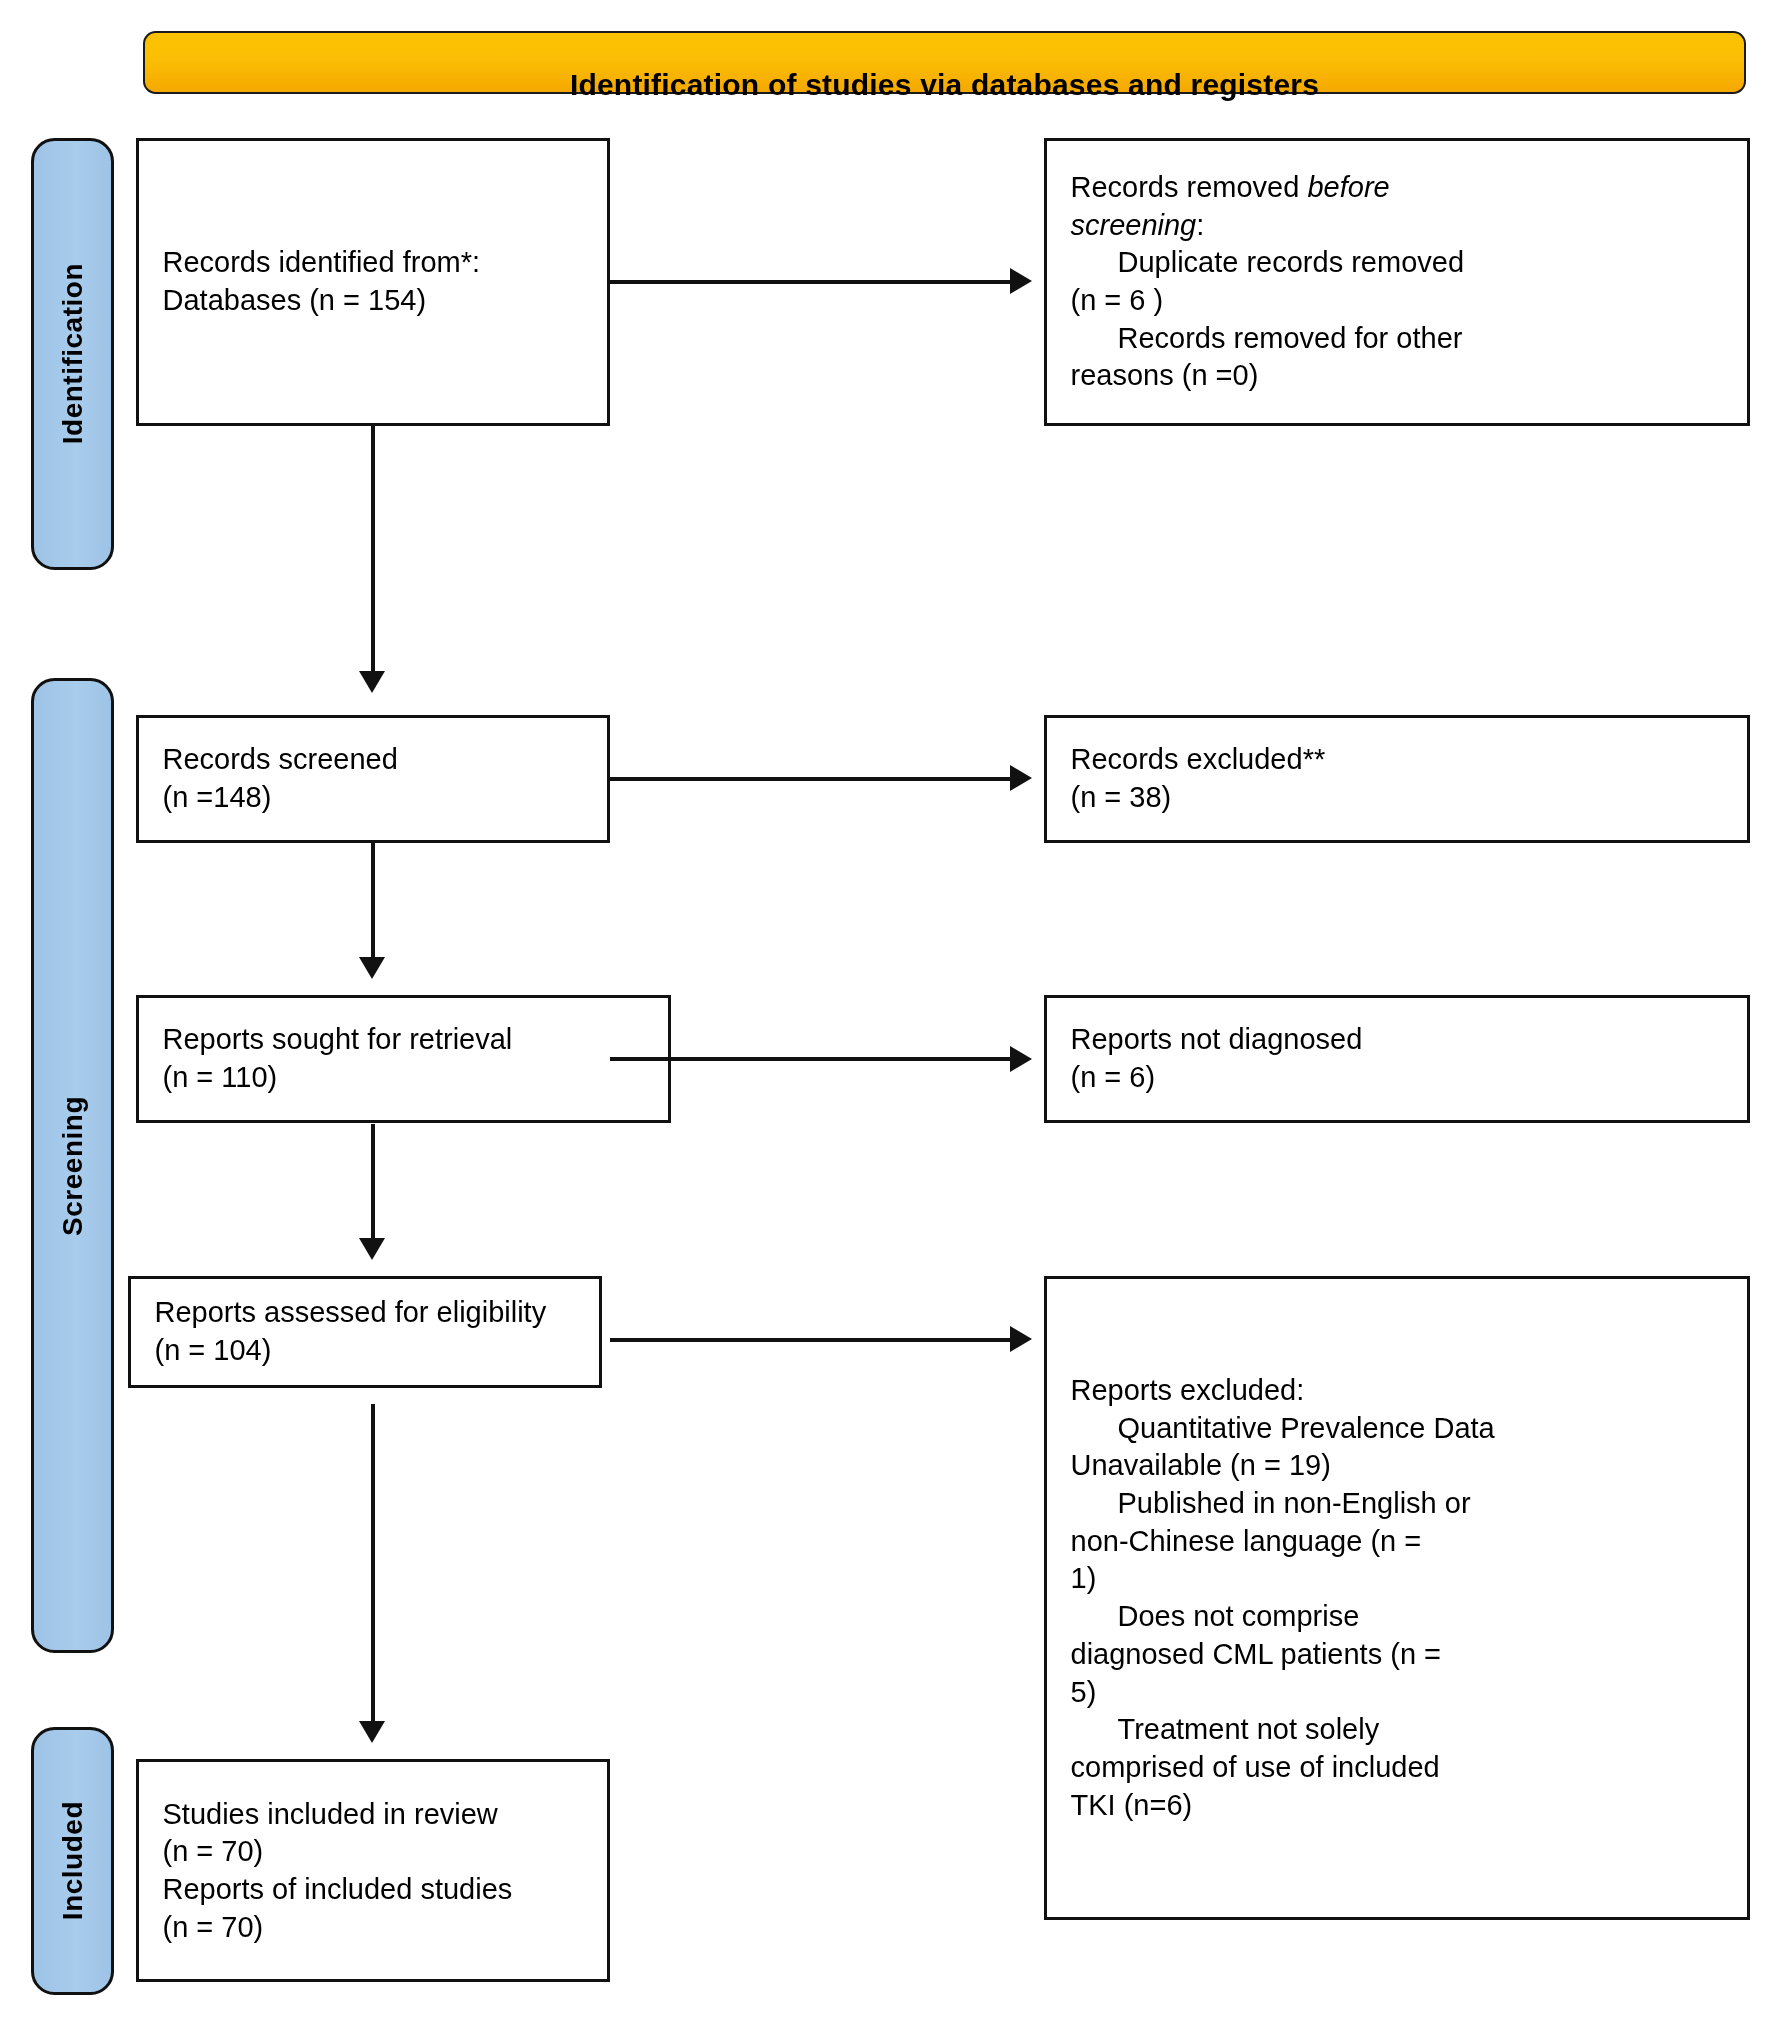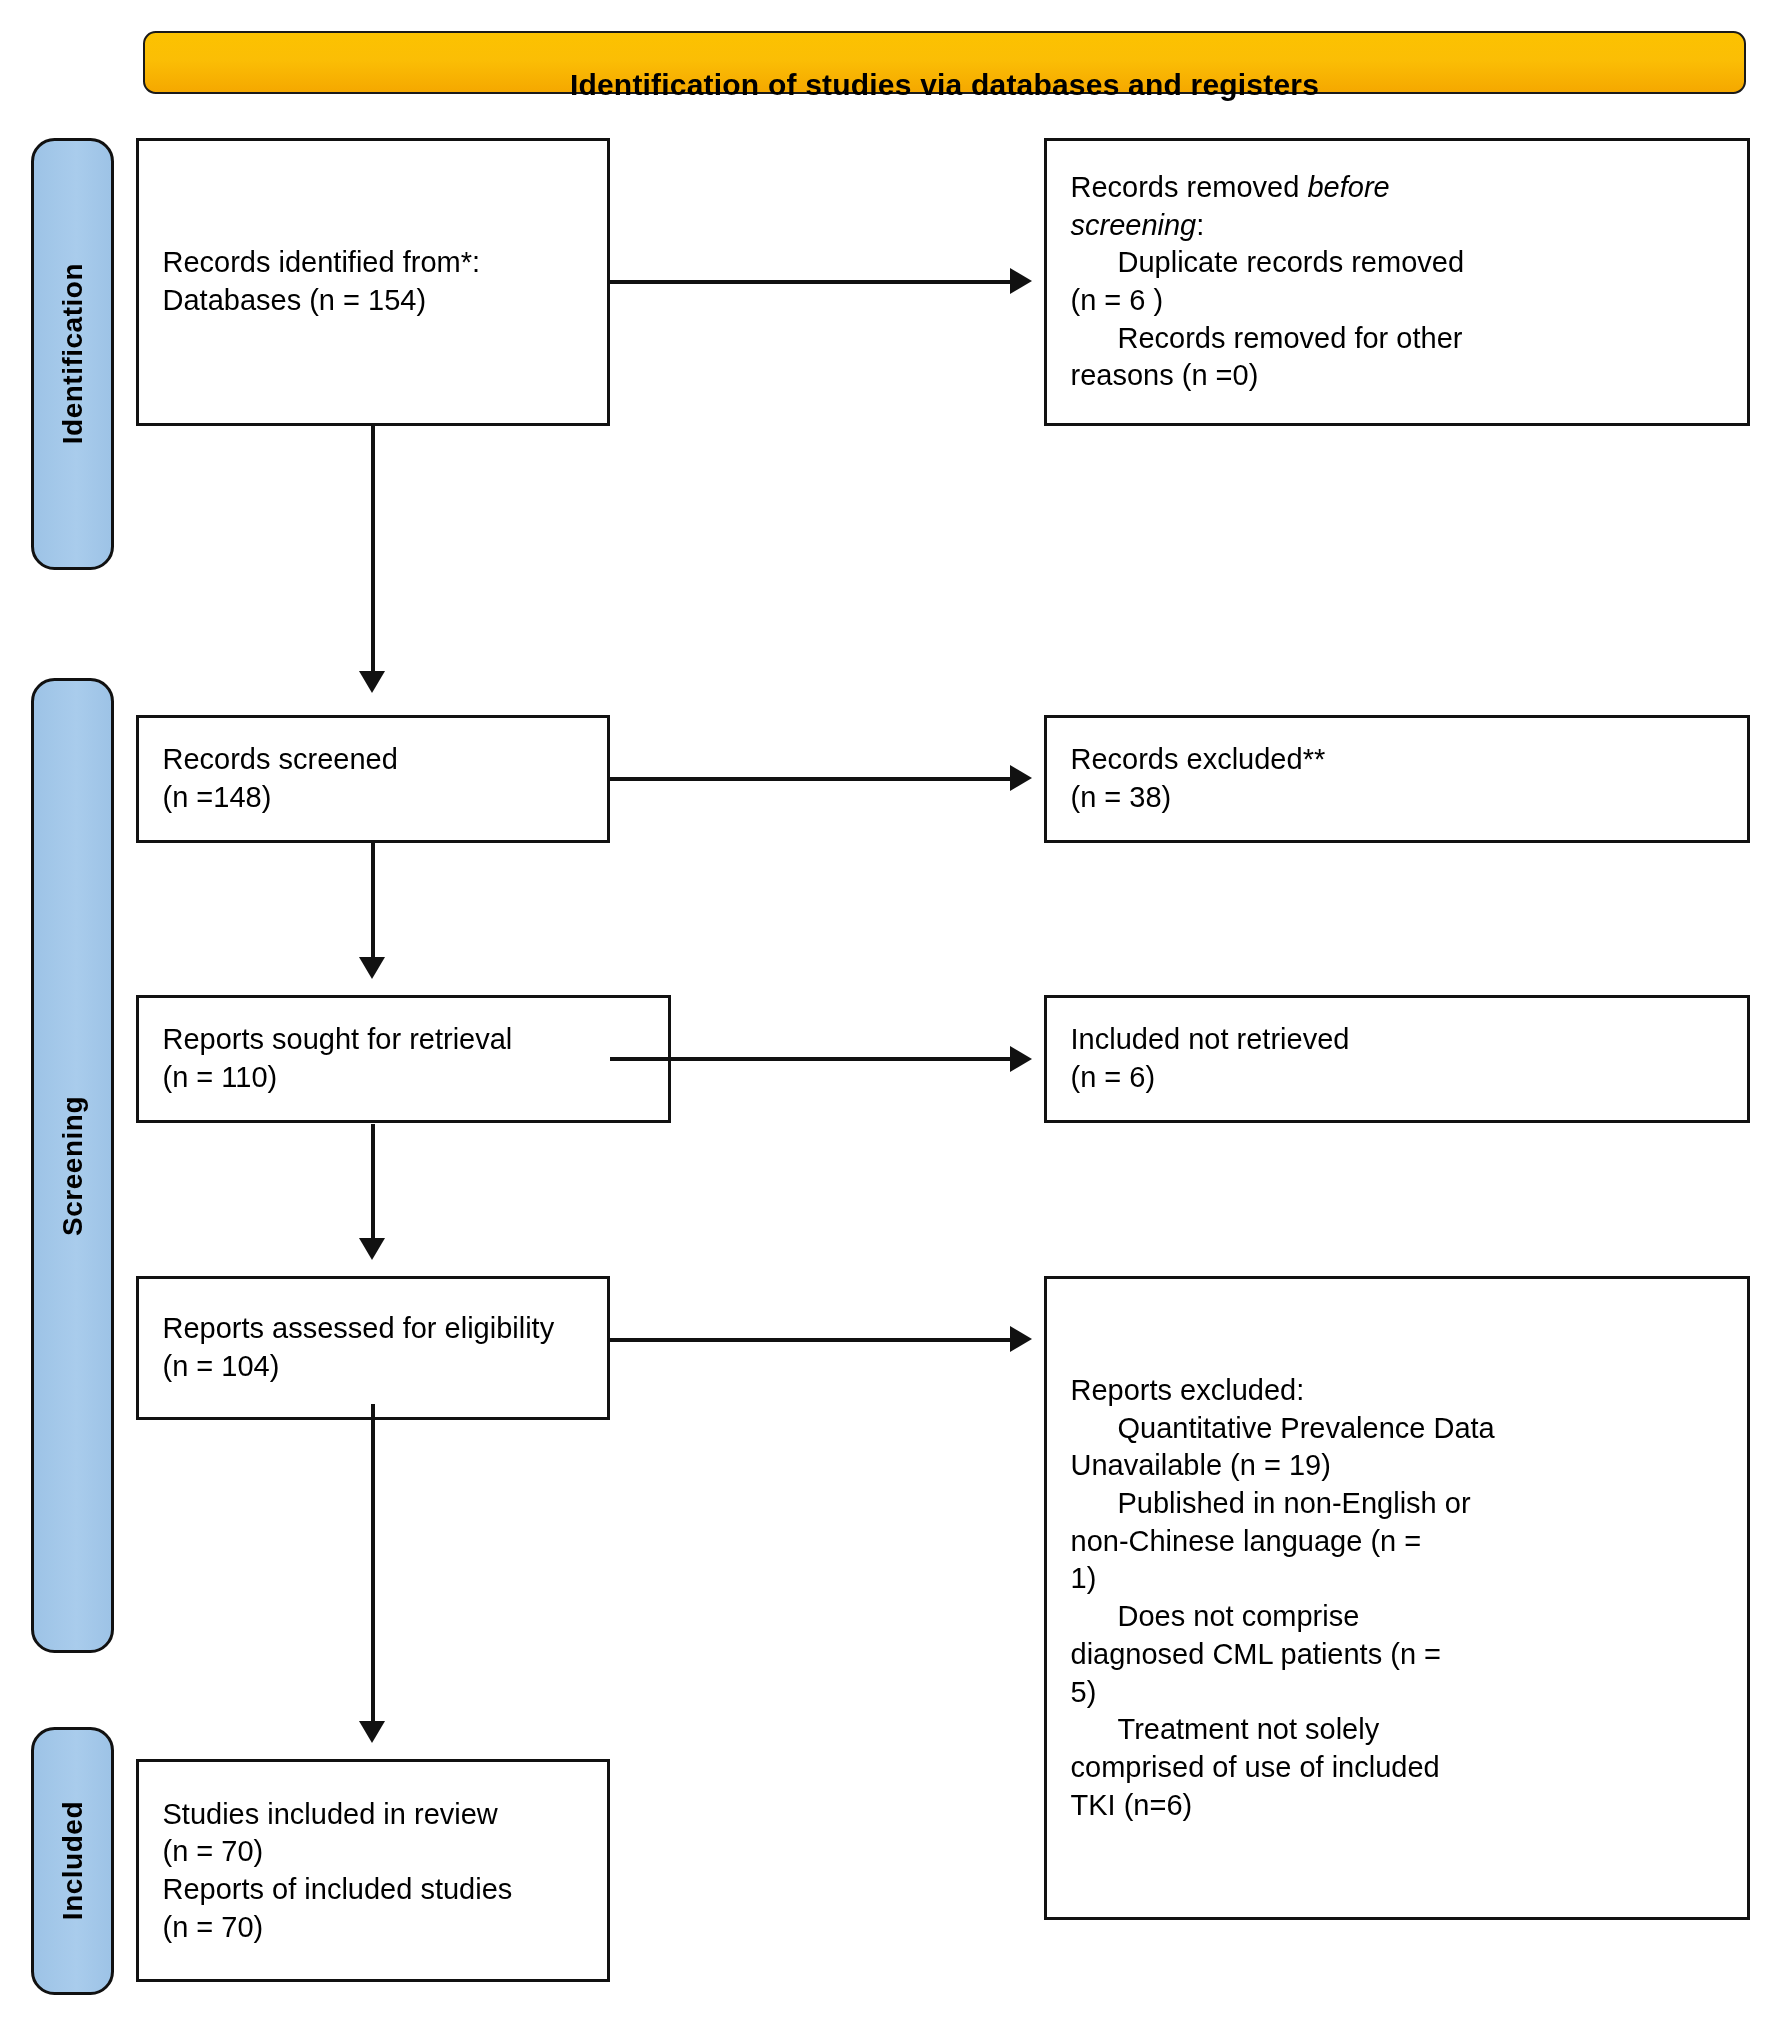--- a/index.html
+++ b/index.html
@@ -91,21 +91,21 @@
     color: #000000;
     white-space: pre-wrap;
   }
   .line.indent { padding-left: 47px; }
   .line .ital { font-style: italic; }
 
   
   #box-identified   { left: 136px; top: 138px;  width: 474px; height: 288px; }
   #box-screened     { left: 136px; top: 715px;  width: 474px; height: 128px; }
   #box-sought       { left: 136px; top: 995px; width: 535px; height: 128px; }
-  #box-assessed     { left: 136px; top: 1276px; width: 474px; height: 144px; }
+  #box-assessed     { left: 128px; top: 1276px; width: 474px; height: 112px; }
   #box-included     { left: 136px; top: 1759px; width: 474px; height: 223px; }
 
   
   #box-removed      { left: 1044px; top: 138px;  width: 706px; height: 288px; }
   #box-excluded-rec { left: 1044px; top: 715px;  width: 706px; height: 128px; }
   #box-notretrieved { left: 1044px; top: 995px; width: 706px; height: 128px; }
   #box-excluded-rep { left: 1044px; top: 1276px; width: 706px; height: 644px; }
 
   
   .conn { position: absolute; }
@@ -203,21 +203,21 @@
 
   <div class="flow-box" id="box-sought">
     <div class="flow-box-inner">
       <div class="line">Reports sought for retrieval</div>
       <div class="line">(n = 110)</div>
     </div>
   </div>
 
   <div class="flow-box" id="box-notretrieved">
     <div class="flow-box-inner">
-      <div class="line">Included not retrieved</div>
+      <div class="line">Reports not diagnosed</div>
       <div class="line">(n = 6)</div>
     </div>
   </div>
 
   <div class="flow-box" id="box-assessed">
     <div class="flow-box-inner">
       <div class="line">Reports assessed for eligibility</div>
       <div class="line">(n = 104)</div>
     </div>
   </div>

